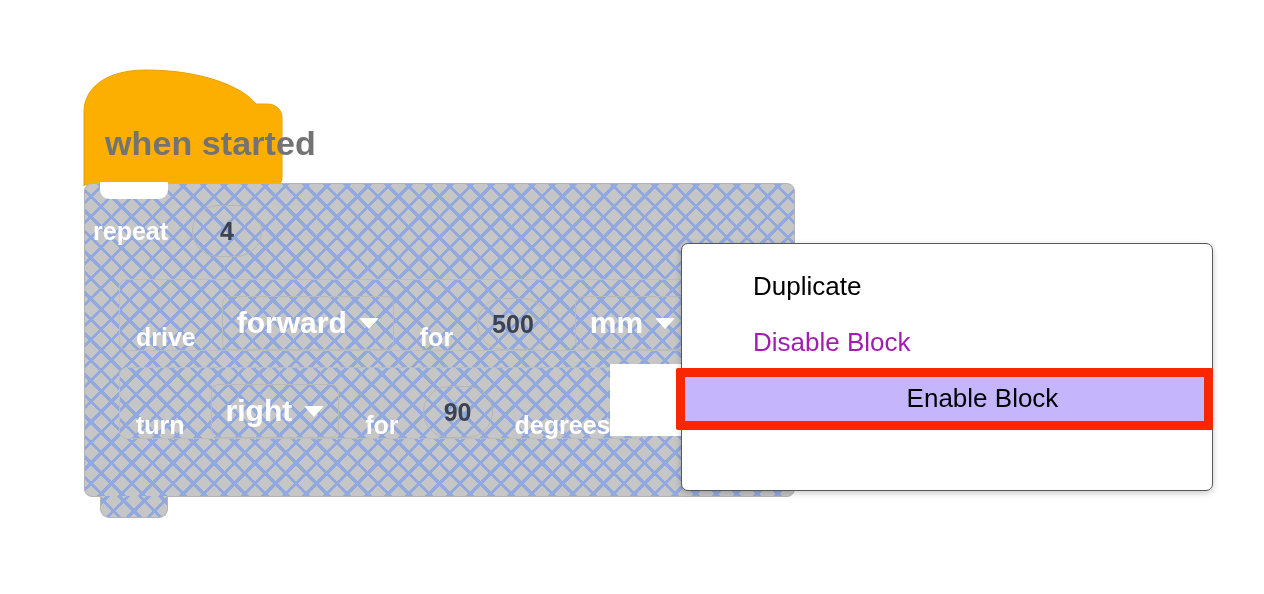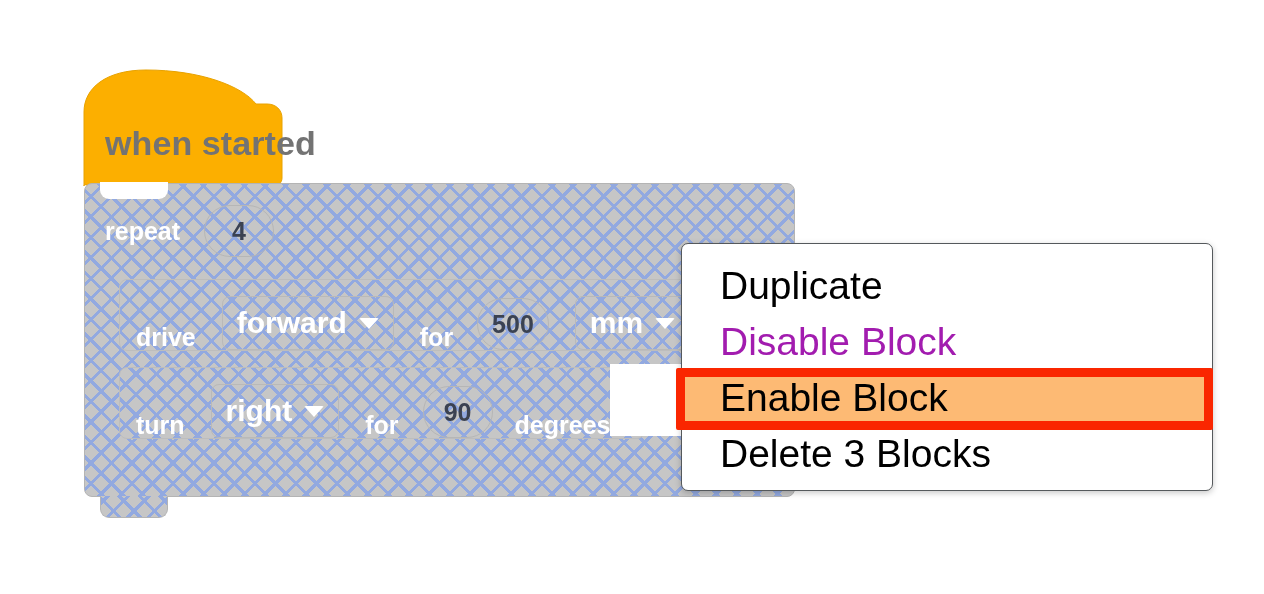--- a/index.html
+++ b/index.html
@@ -97,21 +97,21 @@
     background: #ffffff;
   }
 
   .repeat-header-row {
     position: absolute;
     left: 0;
     top: 12px;
     height: 70px;
     display: flex;
     align-items: center;
-    padding-left: 20px;
+    padding-left: 8px;
   }
   .repeat-word {
     font-size: 25px;
     font-weight: bold;
     color: #ffffff;
     line-height: 1;
   }
   .num-oval {
     position: relative;
     margin-left: 24px;
@@ -201,27 +201,27 @@
     border: 1px solid #55595c;
     border-radius: 7px;
     box-shadow: 0 2px 6px rgba(0,0,0,0.22);
     padding: 14px 0;
     overflow: hidden;
   }
   .menu-item {
     height: 56px;
     display: flex;
     align-items: center;
-    padding-left: 38px;
-    font-size: 39px;
+    padding-left: 71px;
+    font-size: 26px;
     color: #000000;
     white-space: nowrap;
   }
   .menu-item.disabled { color: #a21caf; }
-  .menu-item.highlighted { background: #fdba74; }
+  .menu-item.highlighted { background: #c4b5fd; justify-content: center; }
 
   
   .annotation-box {
     position: absolute;
     left: 676px;
     top: 368px;
     width: 537px;
     height: 62px;
     border: 9px solid #fa2600;
     border-radius: 2px;
@@ -309,20 +309,17 @@
   <div class="context-menu">
     <div class="menu-item">
       <span>Duplicate</span>
     </div>
     <div class="menu-item disabled">
       <span>Disable Block</span>
     </div>
     <div class="menu-item highlighted">
       <span>Enable Block</span>
     </div>
-    <div class="menu-item">
-      <span>Delete 3 Blocks</span>
-    </div>
   </div>
 
   <div class="annotation-box"></div>
 
 </div>
 
 </body></html>

